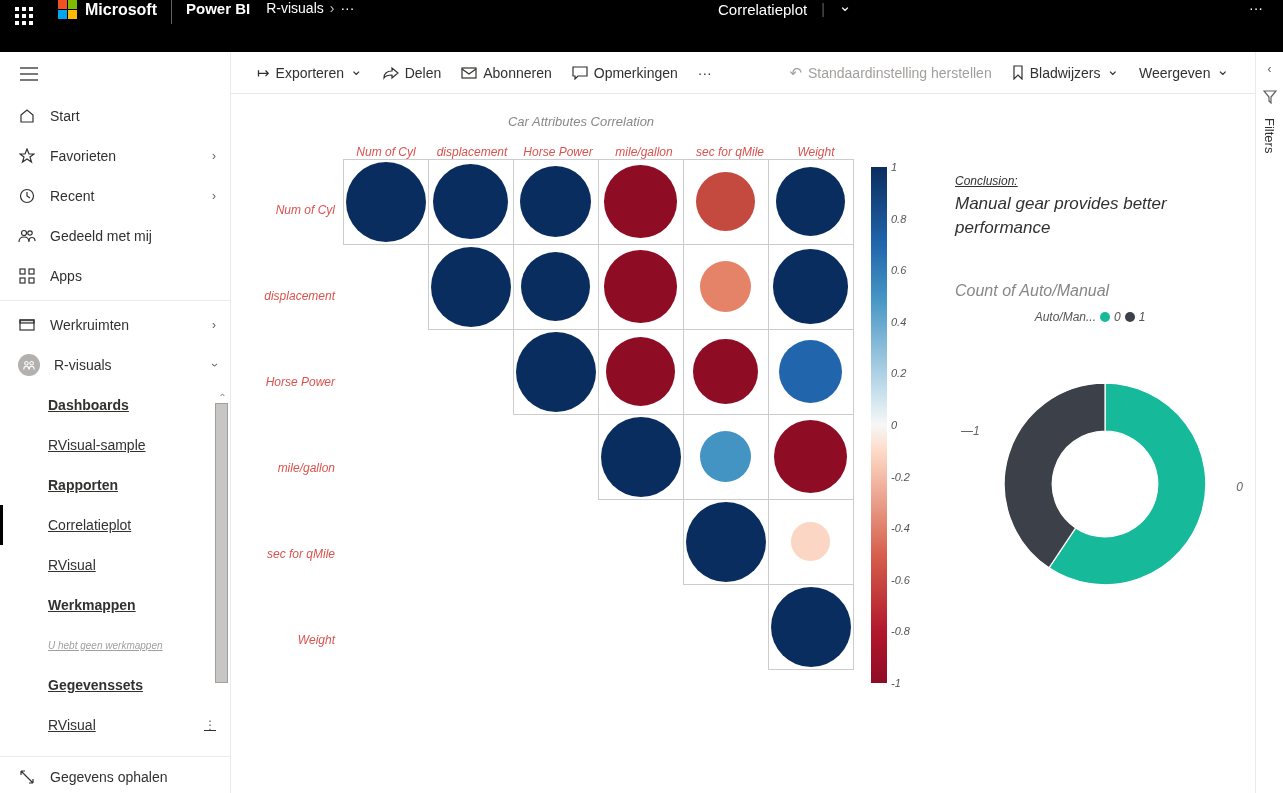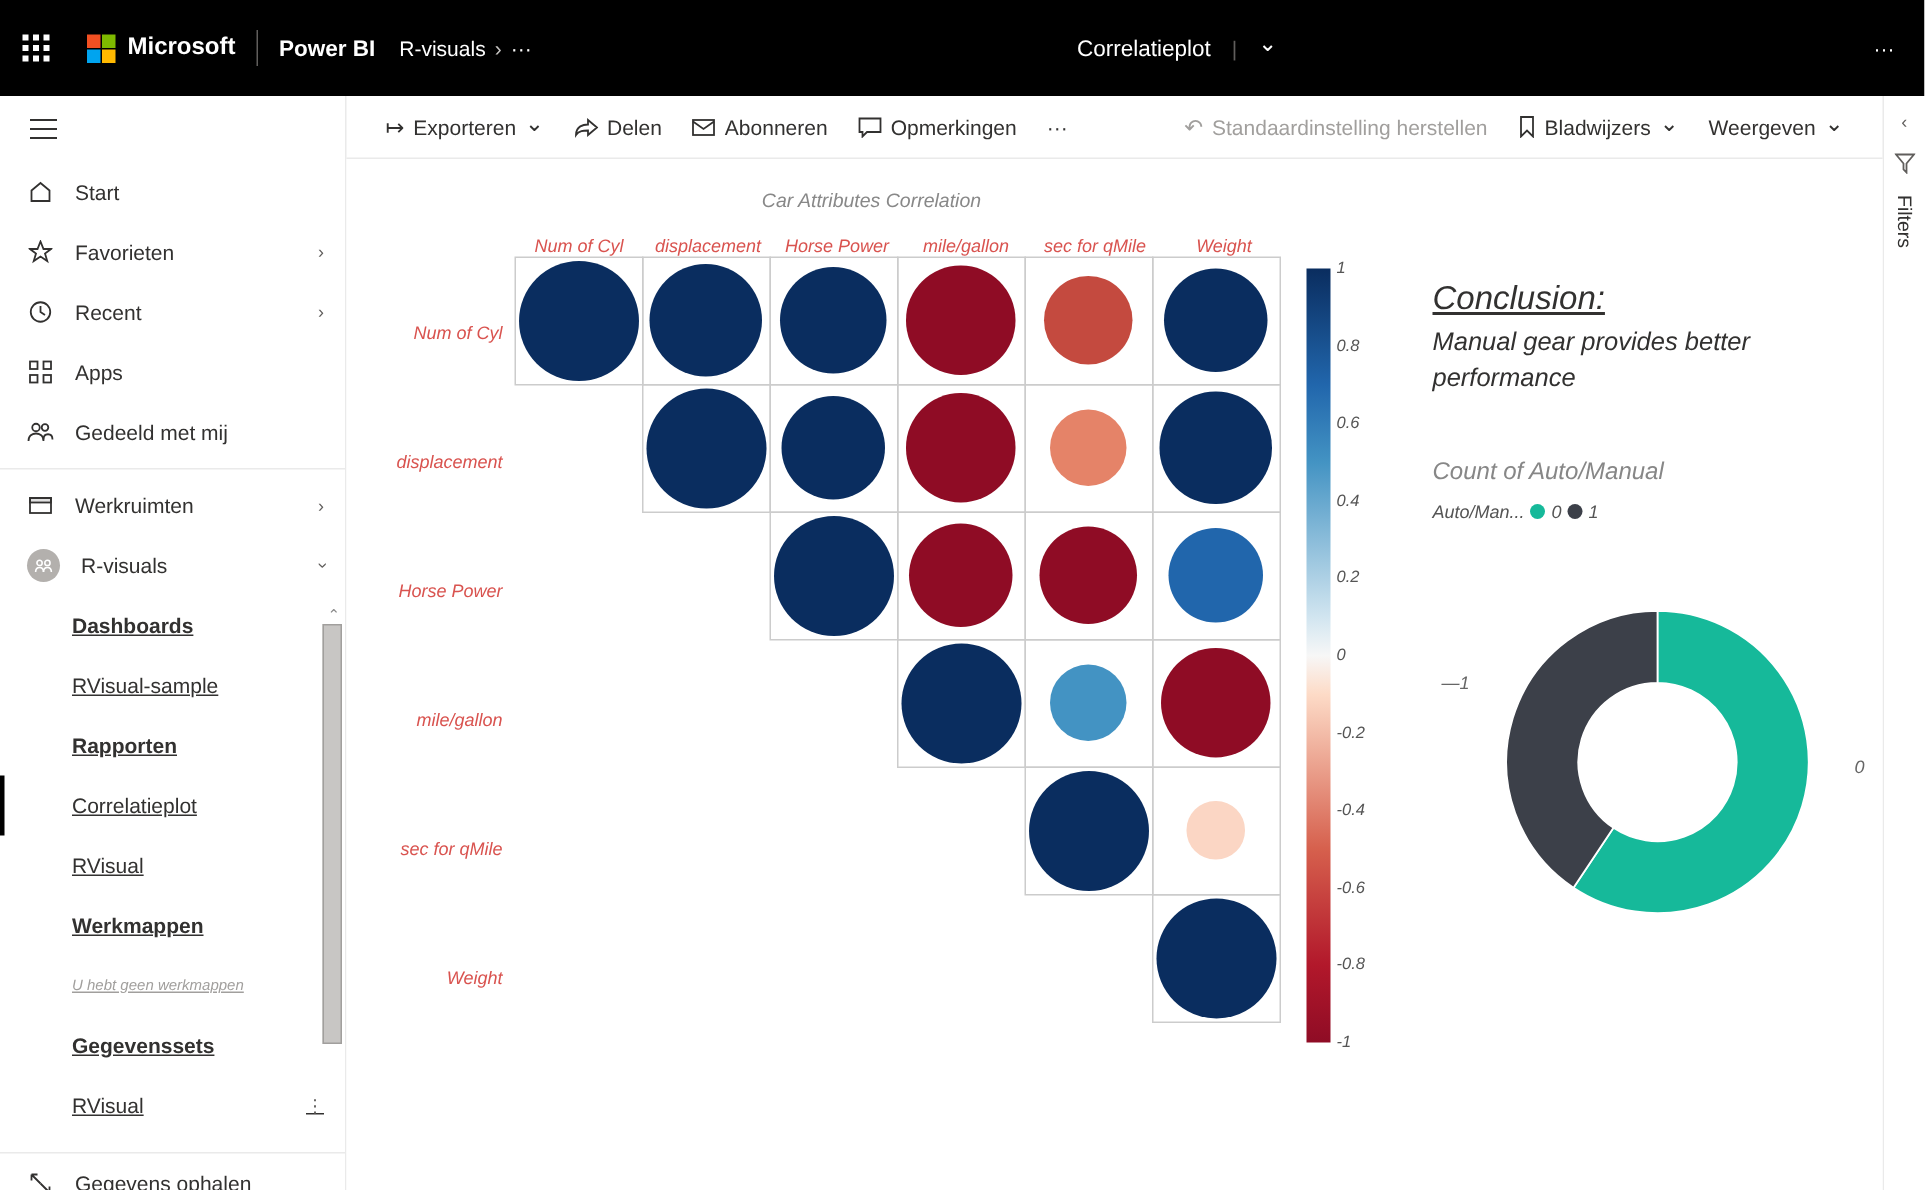--- a/index.html
+++ b/index.html
@@ -1,18 +1,18 @@
 <!DOCTYPE html>
 <html><head>
   <meta charset="utf-8">
   <style>
     * { box-sizing: border-box; margin: 0; padding: 0; }
     body { font-family: 'Segoe UI', Tahoma, sans-serif; font-size: 14px; color: #323130; background: #fff; overflow: hidden; }
     
-    .top-header { height: 64px; background: #000; color: #fff; display: flex; align-items: center; padding: 0 8px; }
+    .top-header { height: 52px; background: #000; color: #fff; display: flex; align-items: flex-start; padding: 0 8px; }
     .waffle-icon { width: 32px; height: 32px; display: flex; align-items: center; justify-content: center; cursor: pointer; }
     .waffle-grid { display: grid; grid-template-columns: repeat(3, 4px); gap: 3px; }
     .waffle-dot { width: 4px; height: 4px; background: #fff; }
     .ms-logo { display: flex; align-items: center; margin-left: 18px; gap: 8px;}
     .ms-squares { display: grid; grid-template-columns: 9px 9px; grid-template-rows: 9px 9px; gap: 1px; }
     .sq-r{background:#f25022}.sq-g{background:#7fba00}.sq-b{background:#00a4ef}.sq-y{background:#ffb900}
     .ms-text { font-size: 16px; font-weight: 600; }
     .divider-v { width: 1px; height: 24px; background: #605e5c; margin: 0 14px; }
     .pbi-label { font-size: 15px; font-weight: 600; }
     .bc-text { margin-left: 16px; font-size: 14px; color: #fff; }
@@ -56,24 +56,24 @@
     .col-label { width: 86px; text-align:center; color:#d9534f; font-size:12px; font-family:Arial;}
     .matrix { display: flex; flex-direction: column;}
     .mrow { display: flex; }
     .mcell { width: 86px; height: 86px; border: 1px solid #ccc; display:flex; align-items:center; justify-content:center; margin:-0.5px;}
     .mcell.empty { border: none; }
     .circle { border-radius: 50%; }
     .legend-bar { width: 16px; height: 516px; margin-left: 12px; background: linear-gradient(to bottom, #0a2d5f 0%, #2166ac 15%, #4393c3 25%, #d1e5f0 45%, #f7f7f7 50%, #fddbc7 55%, #d6604d 75%, #b2182b 90%, #8f0c25 100%); position:relative;}
     .legend-ticks { position:absolute; left:20px; top:-6px; height:528px; display:flex; flex-direction:column; justify-content:space-between; font-size:11px; color:#555; font-family:Arial;}
     
     .right-panel { flex: 1; padding-top: 60px; padding-left:10px;}
-    .conclusion-title { font-size: 22px; text-decoration: underline; margin-bottom: 4px;}
+    .conclusion-title { font-size: 12px; text-decoration: underline; margin-bottom: 4px;}
     .conclusion-text { font-size: 17px; line-height: 1.4; }
     .donut-title { font-size: 16px; color: #878787; margin-top: 42px; margin-bottom: 10px;}
-    .donut-legend { font-size: 12px; color: #555; display:flex; align-items:center; gap:4px;}
+    .donut-legend { font-size: 12px; color: #555; display:flex; align-items:center; gap:4px;justify-content:center;}
     .legend-dot { width:10px; height:10px; border-radius:50%; display:inline-block;}
     .donut-container { position: relative; width: 240px; height: 240px; margin-top: 40px; margin-left:30px;}
     .donut-label { position:absolute; font-size:12px; color:#666;}
     
     .filters-pane { width: 30px; border-left: 1px solid #eaeaea; display:flex; flex-direction:column; align-items:center; padding-top:10px; gap:14px;}
     .filters-text { writing-mode: vertical-rl; font-size: 13px;}
     
     svg { display:block; }
     .chev-down::after{content:"⌄"; font-size:15px; position:relative; top:-3px;}
   </style>
@@ -147,39 +147,39 @@
           <svg width="16" height="16" viewBox="0 0 16 16" fill="none" stroke="#323130" stroke-width="1.2">
             <circle cx="8" cy="8" r="6.5"></circle>
             <path d="M8 4 V8 L11 10"></path>
           </svg>
         </span>
       <span>Recent</span>
       <span class="nav-chevron">›</span>
     </div>
     <div class="nav-item">
       <span class="nav-icon">
+          <svg width="18" height="16" viewBox="0 0 18 16" fill="none" stroke="#323130" stroke-width="1.2">
+            <circle cx="6" cy="5" r="2.5"></circle>
+            <circle cx="12" cy="5" r="2.2"></circle>
+            <path d="M1 14 C1 10 4 9 6 9 C8 9 11 10 11 14"></path>
+            <path d="M11 13 C11 10 13 9.5 14 9.5 C15 9.5 17 10 17 13"></path>
+          </svg>
+        </span>
+      <span>Gedeeld met mij</span>
+    </div>
+    <div class="nav-item">
+      <span class="nav-icon">
           <svg width="16" height="16" viewBox="0 0 16 16" fill="none" stroke="#323130" stroke-width="1.2">
             <rect x="1" y="1" width="5" height="5"></rect>
             <rect x="10" y="1" width="5" height="5"></rect>
             <rect x="1" y="10" width="5" height="5"></rect>
             <rect x="10" y="10" width="5" height="5"></rect>
           </svg>
         </span>
       <span>Apps</span>
-    </div>
-    <div class="nav-item">
-      <span class="nav-icon">
-          <svg width="18" height="16" viewBox="0 0 18 16" fill="none" stroke="#323130" stroke-width="1.2">
-            <circle cx="6" cy="5" r="2.5"></circle>
-            <circle cx="12" cy="5" r="2.2"></circle>
-            <path d="M1 14 C1 10 4 9 6 9 C8 9 11 10 11 14"></path>
-            <path d="M11 13 C11 10 13 9.5 14 9.5 C15 9.5 17 10 17 13"></path>
-          </svg>
-        </span>
-      <span>Gedeeld met mij</span>
     </div>
     <div class="nav-sep"></div>
     <div class="nav-item">
       <span class="nav-icon">
           <svg width="16" height="16" viewBox="0 0 16 16" fill="none" stroke="#323130" stroke-width="1.2">
             <rect x="1" y="3" width="14" height="10"></rect>
             <rect x="1" y="3" width="14" height="3" fill="#323130" fill-opacity="0.15"></rect>
           </svg>
         </span>
       <span>Werkruimten</span>

